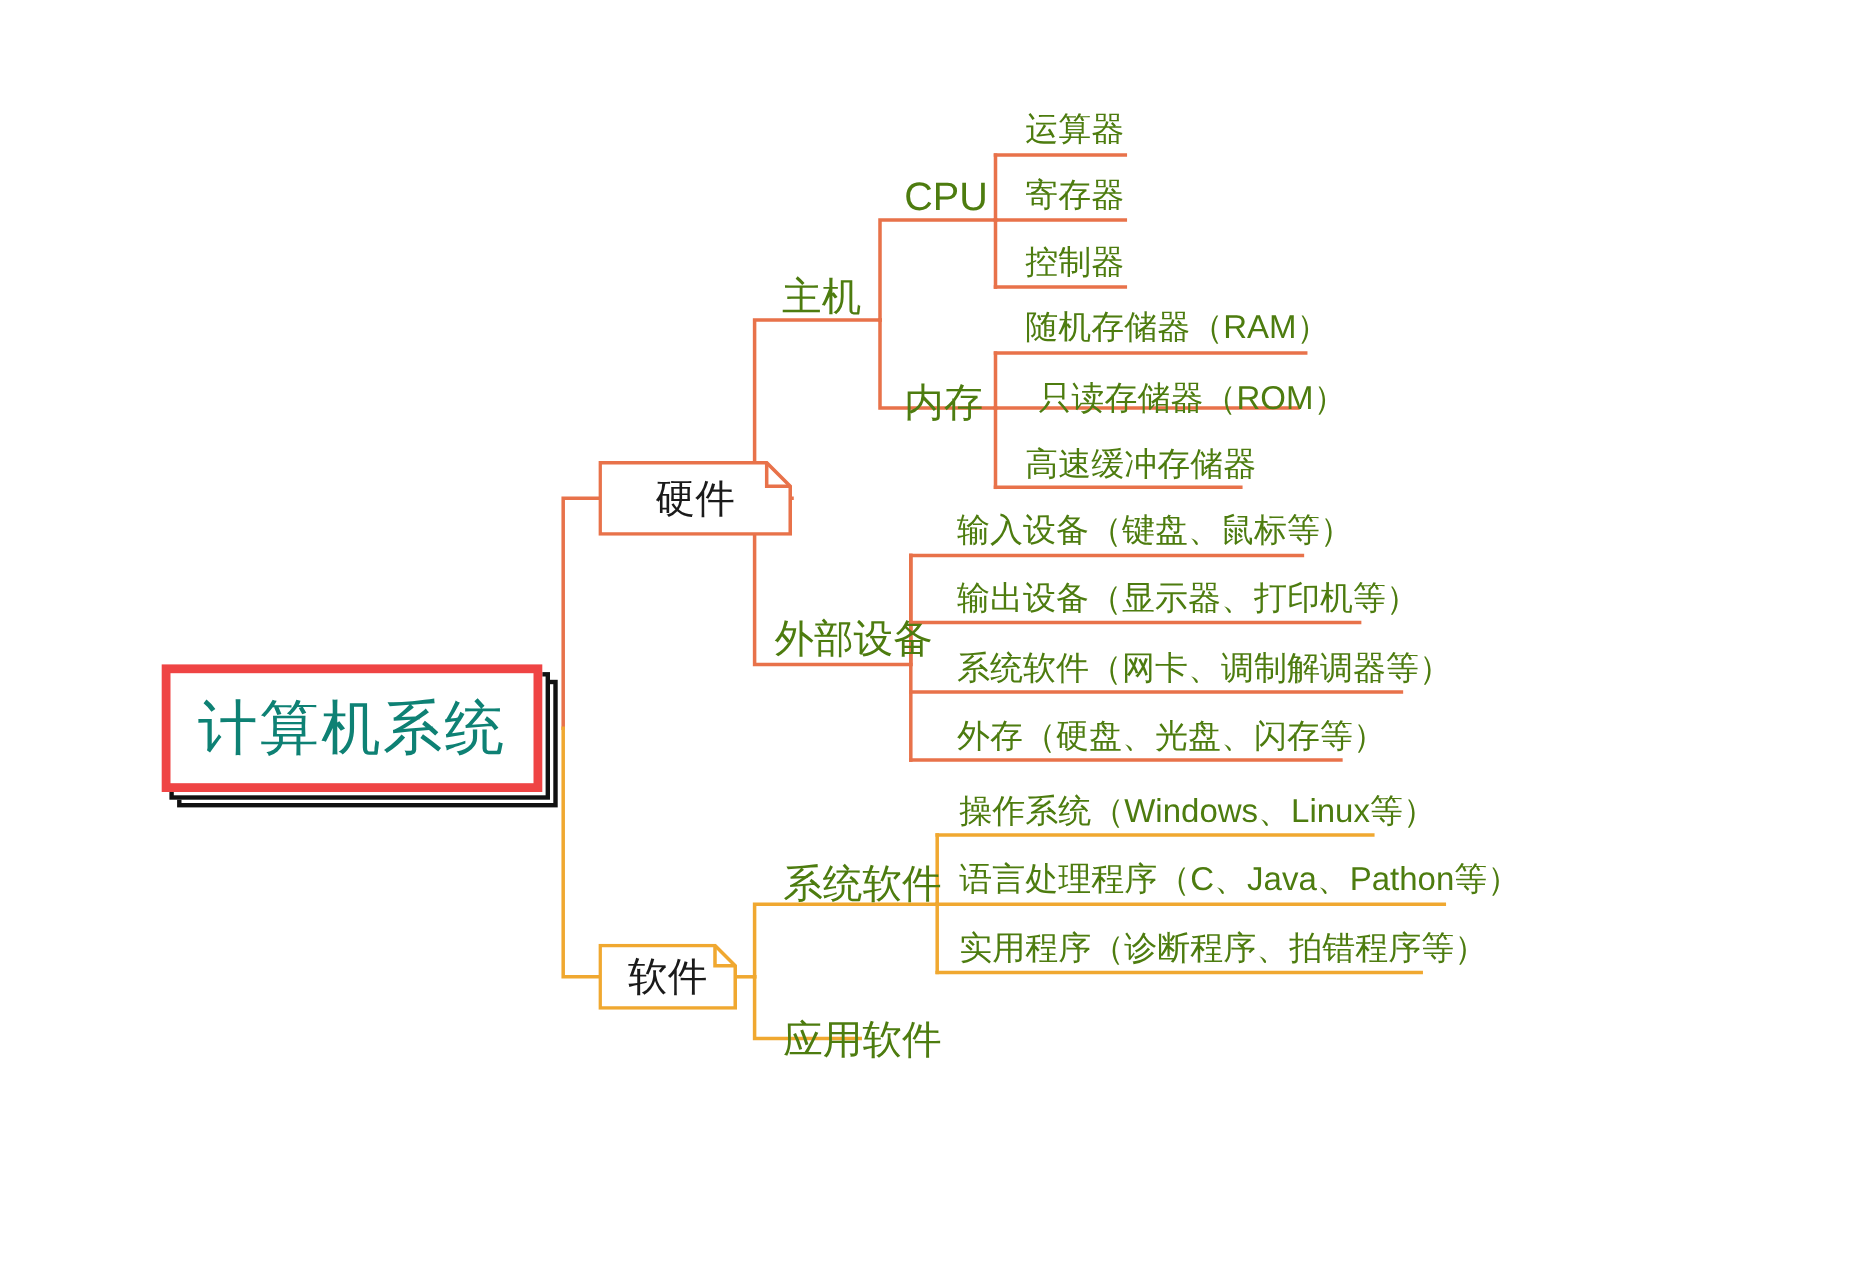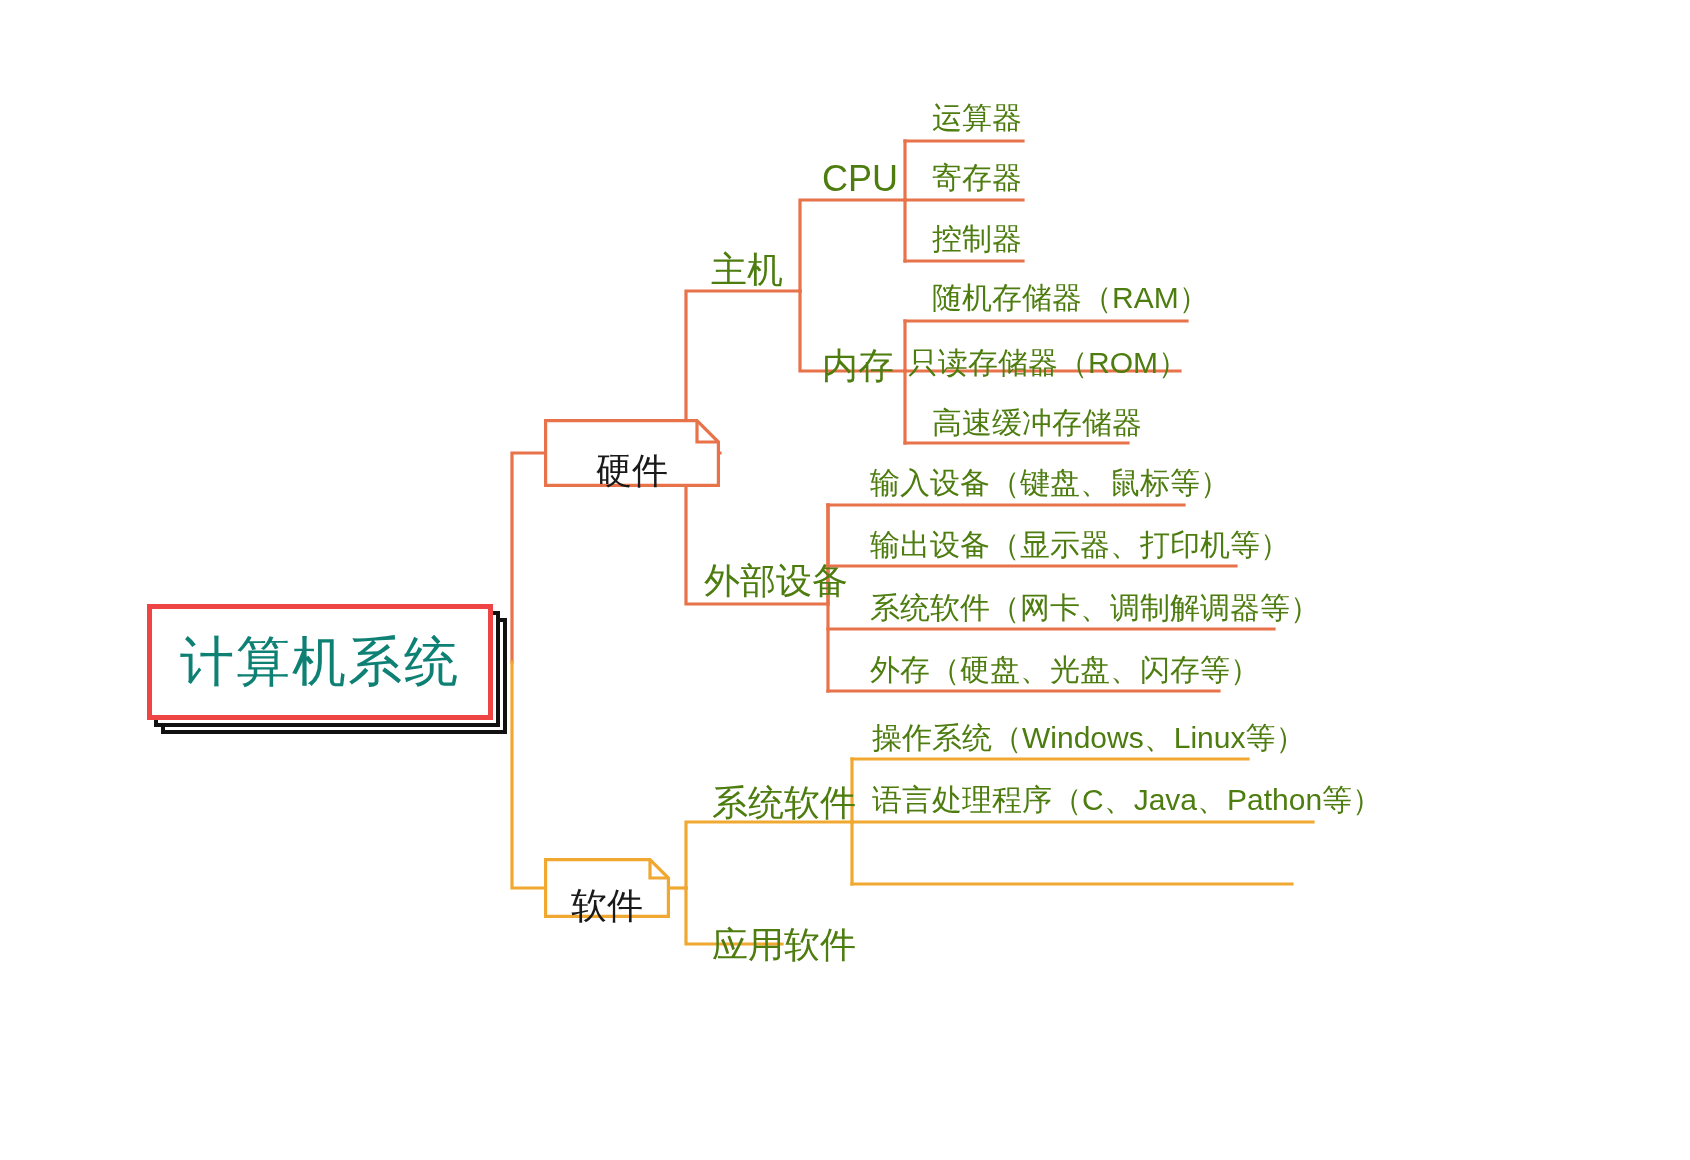--- a/index.html
+++ b/index.html
@@ -10,27 +10,27 @@
   .lbl{position:absolute;white-space:nowrap;color:#4d7c0f;line-height:1;}
 
   
   .t-leaf{font-size:30px;}
   .t-mid{font-size:36px;}
 
   
   #root-node{position:absolute;left:147px;top:604px;width:346px;height:116px;}
   #root-shadow2{position:absolute;left:14px;top:14px;width:346px;height:116px;border:4px solid #111;background:#fff;box-sizing:border-box;}
   #root-shadow1{position:absolute;left:7px;top:7px;width:346px;height:116px;border:4px solid #111;background:#fff;box-sizing:border-box;}
-  #root-main{position:absolute;left:0;top:0;width:346px;height:116px;border:5px solid #ef4444;background:#fff;box-sizing:border-box;display:flex;align-items:center;justify-content:center;}
+  #root-main{position:absolute;left:0;top:0;width:346px;height:116px;border:8px solid #ef4444;background:#fff;box-sizing:border-box;display:flex;align-items:center;justify-content:center;}
   #root-text{font-size:54px;color:#0E8174;letter-spacing:2px;}
 
   
   .fold-box{position:absolute;}
   .fold-box .fb-svg{position:absolute;left:0;top:0;}
-  .fold-box .fb-txt{position:absolute;left:0;top:0;width:100%;height:100%;display:flex;align-items:center;justify-content:center;font-size:36px;color:#1a1a1a;margin-top:18px;}
+  .fold-box .fb-txt{position:absolute;left:0;top:0;width:100%;height:100%;display:flex;align-items:center;justify-content:center;font-size:36px;color:#1a1a1a;}
 
   #node-hardware{left:544px;top:419px;width:176px;height:68px;}
   #node-software{left:544px;top:858px;width:126px;height:60px;}
 </style>
 </head>
 <body>
 
 <div id="stage">
 
   <svg id="wires" viewBox="0 0 1690 1160">
@@ -113,24 +113,25 @@
   <div class="lbl t-mid" style="left:822px;top:348px;">内存</div>
   <div class="lbl t-mid" style="left:704px;top:563px;">外部设备</div>
   <div class="lbl t-mid" style="left:712px;top:785px;">系统软件</div>
   <div class="lbl t-mid" style="left:712px;top:911px;margin-top:16px;">应用软件</div>
 
   <div class="lbl t-leaf" style="left:932px;top:103px;">运算器</div>
   <div class="lbl t-leaf" style="left:932px;top:163px;">寄存器</div>
   <div class="lbl t-leaf" style="left:932px;top:224px;">控制器</div>
 
   <div class="lbl t-leaf" style="left:932px;top:283px;">随机存储器（RAM）</div>
-  <div class="lbl t-leaf" style="left:908px;top:348px;">只读存储器（ROM）</div>
+  <div class="lbl t-leaf" style="left:944px;top:348px;">只读存储器（ROM）</div>
   <div class="lbl t-leaf" style="left:932px;top:408px;">高速缓冲存储器</div>
 
   <div class="lbl t-leaf" style="left:870px;top:468px;">输入设备（键盘、鼠标等）</div>
   <div class="lbl t-leaf" style="left:870px;top:530px;">输出设备（显示器、打印机等）</div>
   <div class="lbl t-leaf" style="left:870px;top:593px;">系统软件（网卡、调制解调器等）</div>
   <div class="lbl t-leaf" style="left:870px;top:655px;">外存（硬盘、光盘、闪存等）</div>
 
   <div class="lbl t-leaf" style="left:872px;top:723px;">操作系统（Windows、Linux等）</div>
   <div class="lbl t-leaf" style="left:872px;top:785px;">语言处理程序（C、Java、Pathon等）</div>
+  <div class="lbl t-leaf" style="left:872px;top:848px;">实用程序（诊断程序、拍错程序等）</div>
 
 </div>
 
 </body></html>

